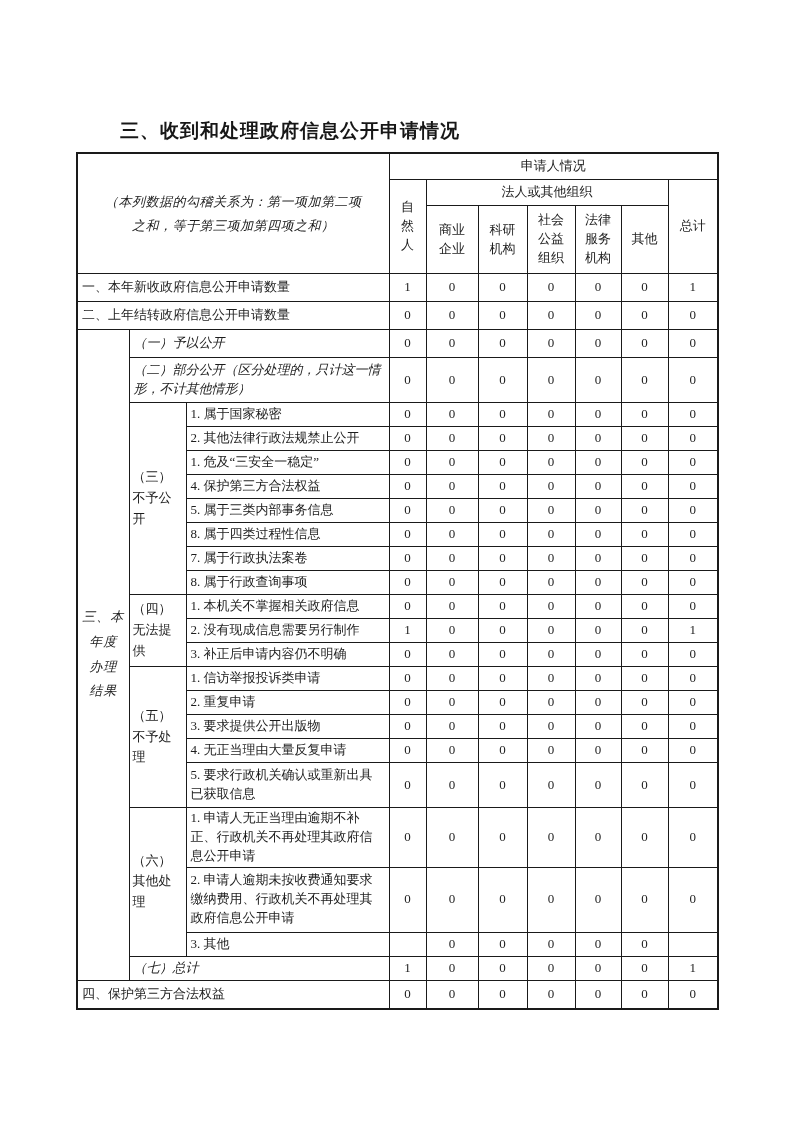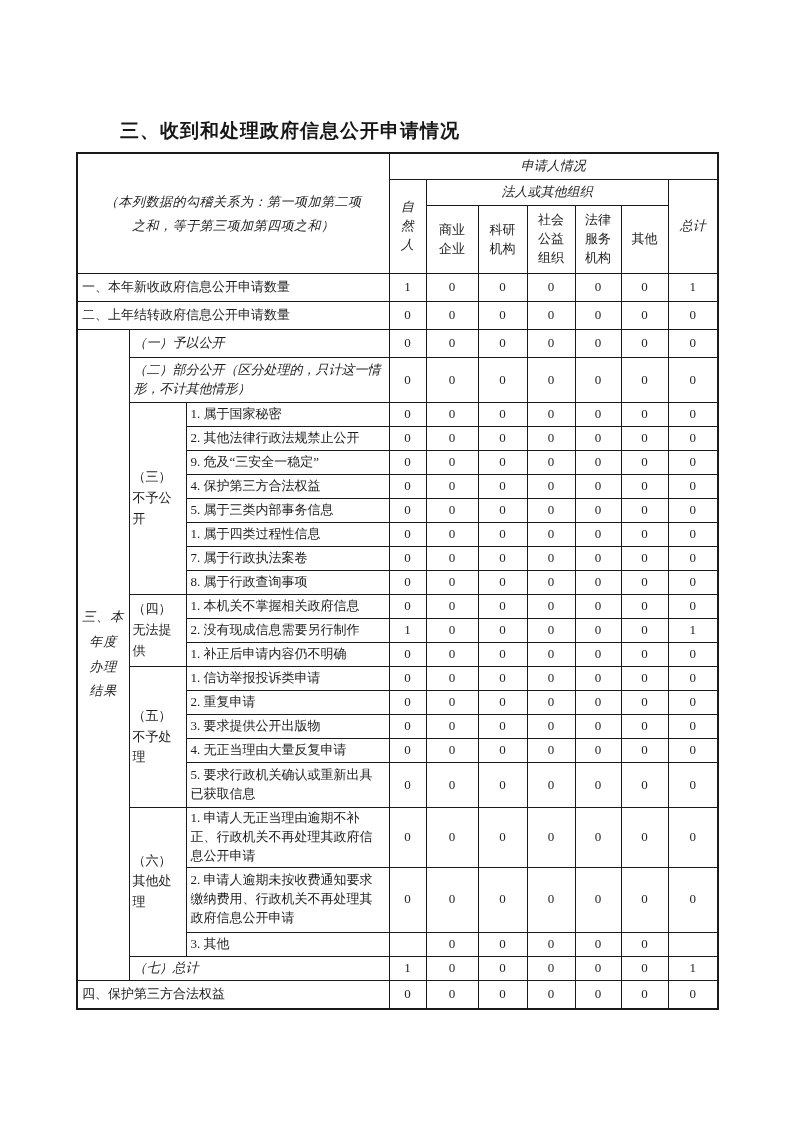--- a/index.html
+++ b/index.html
@@ -41,21 +41,21 @@
   .pre{white-space:pre-line;}
   .kai{font-style:italic;}
   .note{font-size:13px;line-height:1.8;letter-spacing:0.5px;}
   .vlabel{line-height:1.9;letter-spacing:1px;padding:1px 2px;font-style:italic;}
   .grp{white-space:pre-line;line-height:1.6;padding:1px 3px;}
   .num{
     text-align:center;
     font-family:"Liberation Serif","DejaVu Serif",serif;
     padding:0;
   }
-  tr.h23 td{height:23px;font-style:italic;}
+  tr.h23 td{height:23px;}
   tr.h67 td{height:65px;}
   tr.r26 td{height:25px;margin-top:40px;}
   tr.r23 td{height:21px;}
   tr.r44 td{height:42px;}
   tr.r58 td{height:56px;}
   tr.r64 td{height:62px;}
 </style>
 </head>
 <body>
 
@@ -169,21 +169,21 @@
         <td>2. 其他法律行政法规禁止公开</td>
         <td class="num">0</td>
         <td class="num">0</td>
         <td class="num">0</td>
         <td class="num">0</td>
         <td class="num">0</td>
         <td class="num">0</td>
         <td class="num">0</td>
       </tr>
       <tr class="r23">
-        <td>9. 危及“三安全一稳定”</td>
+        <td>1. 危及“三安全一稳定”</td>
         <td class="num">0</td>
         <td class="num">0</td>
         <td class="num">0</td>
         <td class="num">0</td>
         <td class="num">0</td>
         <td class="num">0</td>
         <td class="num">0</td>
       </tr>
       <tr class="r23">
         <td>4. 保护第三方合法权益</td>
@@ -199,21 +199,21 @@
         <td>5. 属于三类内部事务信息</td>
         <td class="num">0</td>
         <td class="num">0</td>
         <td class="num">0</td>
         <td class="num">0</td>
         <td class="num">0</td>
         <td class="num">0</td>
         <td class="num">0</td>
       </tr>
       <tr class="r23">
-        <td>1. 属于四类过程性信息</td>
+        <td>8. 属于四类过程性信息</td>
         <td class="num">0</td>
         <td class="num">0</td>
         <td class="num">0</td>
         <td class="num">0</td>
         <td class="num">0</td>
         <td class="num">0</td>
         <td class="num">0</td>
       </tr>
       <tr class="r23">
         <td>7. 属于行政执法案卷</td>
@@ -253,21 +253,21 @@
         <td>2. 没有现成信息需要另行制作</td>
         <td class="num">1</td>
         <td class="num">0</td>
         <td class="num">0</td>
         <td class="num">0</td>
         <td class="num">0</td>
         <td class="num">0</td>
         <td class="num">1</td>
       </tr>
       <tr class="r23">
-        <td>1. 补正后申请内容仍不明确</td>
+        <td>3. 补正后申请内容仍不明确</td>
         <td class="num">0</td>
         <td class="num">0</td>
         <td class="num">0</td>
         <td class="num">0</td>
         <td class="num">0</td>
         <td class="num">0</td>
         <td class="num">0</td>
       </tr>
 
       <tr class="r23">

